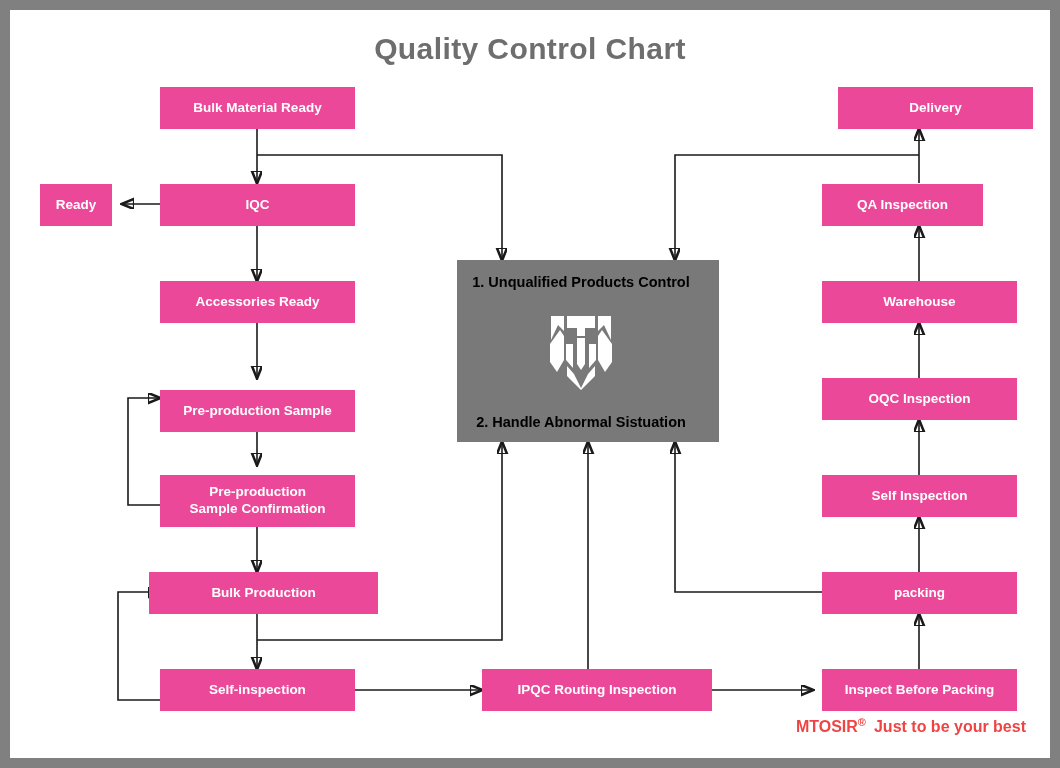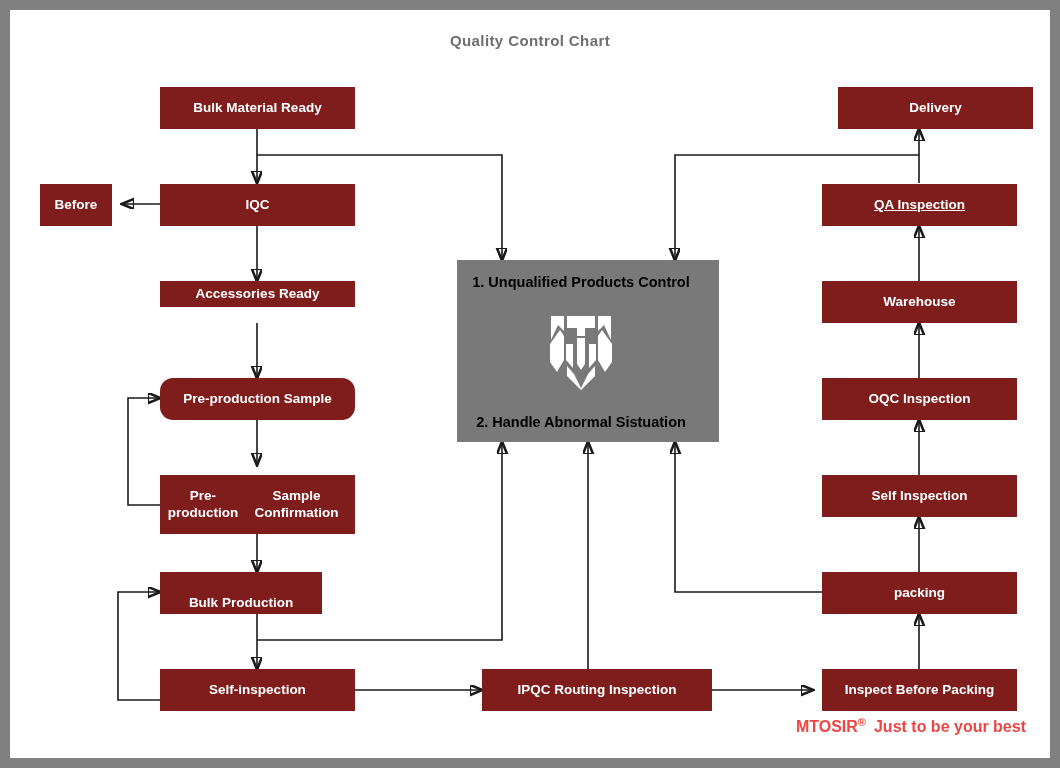--- a/index.html
+++ b/index.html
@@ -14,28 +14,28 @@
     width:1040px;height:748px;
     background:#ffffff;
     overflow:hidden;
   }
   #canvas{position:absolute;left:0;top:0;width:1040px;height:748px;}
 
   .title{
     position:absolute;
     left:0;top:22px;width:1040px;
     text-align:center;
-    font-size:15px;font-weight:bold;
+    font-size:30px;font-weight:bold;
     color:#6e6e6e;
     letter-spacing:.4px;
   }
 
   .node{
     position:absolute;
-    background:#7f1d1d;
+    background:#ec4899;
     color:#ffffff;
     font-size:13.5px;
     font-weight:bold;
     display:flex;align-items:center;justify-content:center;
     text-align:center;
     line-height:1.25;
     box-sizing:border-box;
     padding:2px 4px;
   }
   .node.two-line{line-height:1.25;}
@@ -134,37 +134,37 @@
 
     <div class="node" style="left:150px;top:77px;width:195px;height:42px;">
       <span>Bulk Material Ready</span>
     </div>
 
     <div class="node" style="left:150px;top:174px;width:195px;height:42px;">
       <span>IQC</span>
     </div>
 
     <div class="node" style="left:30px;top:174px;width:72px;height:42px;">
-      <span>Before</span>
-    </div>
-
-    <div class="node" style="left:150px;top:271px;width:195px;height:26px;">
+      <span>Ready</span>
+    </div>
+
+    <div class="node" style="left:150px;top:271px;width:195px;height:42px;">
       <span>Accessories Ready</span>
     </div>
 
-    <div class="node" style="left:150px;top:368px;width:195px;height:42px;border-radius:13px;">
+    <div class="node" style="left:150px;top:380px;width:195px;height:42px;">
       <span>Pre-production Sample</span>
     </div>
 
-    <div class="node two-line" style="left:150px;top:465px;width:195px;height:59px;flex-direction:row;">
+    <div class="node two-line" style="left:150px;top:465px;width:195px;height:52px;flex-direction:column;">
       <span>Pre-production</span>
       <span>Sample Confirmation</span>
     </div>
 
-    <div class="node" style="left:150px;top:562px;width:162px;height:42px;align-items:flex-end;">
+    <div class="node" style="left:139px;top:562px;width:229px;height:42px;">
       <span>Bulk Production</span>
     </div>
 
     <div class="node" style="left:150px;top:659px;width:195px;height:42px;">
       <span>Self-inspection</span>
     </div>
 
     <div class="center-box" style="left:447px;top:250px;width:262px;height:182px;">
       <div class="center-line">1. Unqualified Products Control</div>
       <div class="logo-wrap">
@@ -186,21 +186,21 @@
     </div>
 
     <div class="node" style="left:472px;top:659px;width:230px;height:42px;">
       <span>IPQC Routing Inspection</span>
     </div>
 
     <div class="node" style="left:812px;top:77px;width:195px;height:42px;margin-left:16px;">
       <span>Delivery</span>
     </div>
 
-    <div class="node" style="left:812px;top:174px;width:195px;height:42px;text-decoration:underline;">
+    <div class="node" style="left:812px;top:174px;width:161px;height:42px;">
       <span>QA Inspection</span>
     </div>
 
     <div class="node" style="left:812px;top:368px;width:195px;height:42px;">
       <span>OQC Inspection</span>
     </div>
 
     <div class="node" style="left:812px;top:271px;width:195px;height:42px;">
       <span>Warehouse</span>
     </div>

